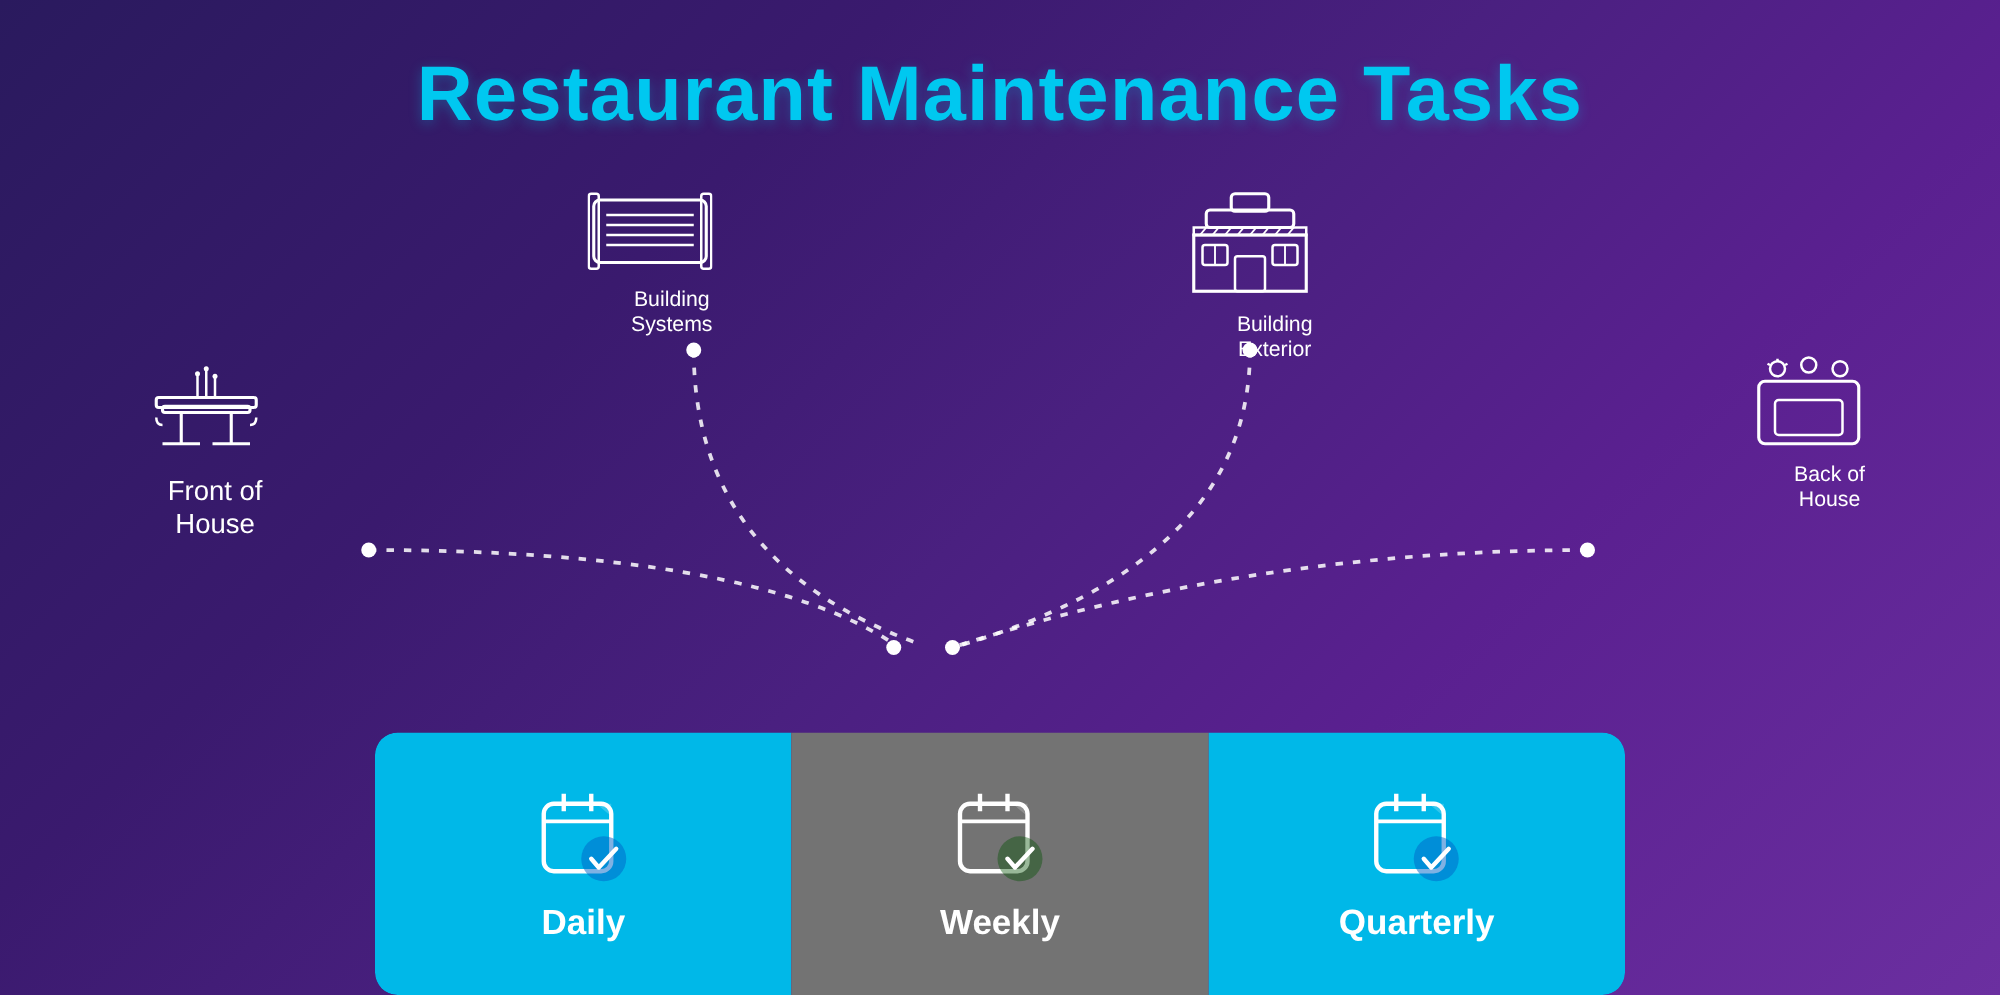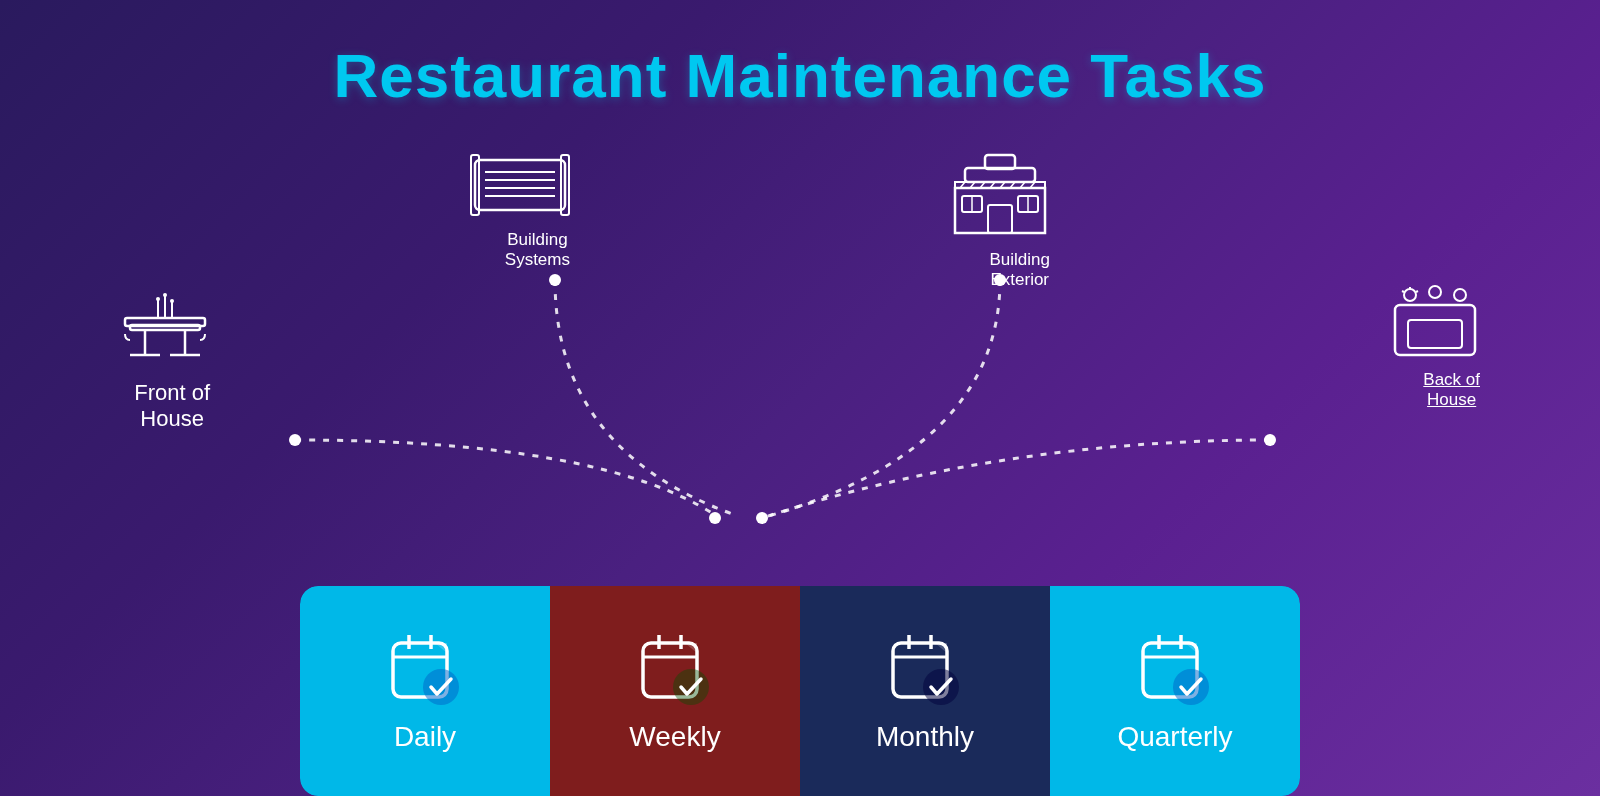--- a/index.html
+++ b/index.html
@@ -46,21 +46,21 @@
       margin-bottom: 10px;
     }
 
     
     .icon-front { left: 120px; top: 140px; }
     
     .icon-systems { left: 470px; top: 0px; }
     
     .icon-exterior { left: 950px; top: 0px; }
     
-    .icon-back { right: 120px; top: 130px; text-decoration: underline; }
+    .icon-back { right: 108px; top: 130px; }
 
     
     .lines-svg {
       position: absolute;
       top: 150px;
       left: 0;
       width: 1600px;
       height: 400px;
       pointer-events: none;
     }
@@ -80,28 +80,28 @@
     .freq-box {
       flex: 1;
       display: flex;
       flex-direction: column;
       align-items: center;
       justify-content: center;
       padding: 20px 10px;
     }
 
     .freq-box.daily { background: #00b8e8; border-radius: 18px 0 0 18px; }
-    .freq-box.weekly { background: #7f1d1d; }
+    .freq-box.weekly { background: #737373; }
     .freq-box.monthly { background: #1a2a5a; }
     .freq-box.quarterly { background: #00b8e8; border-radius: 0 18px 18px 0; }
 
     .freq-label {
       color: white;
       font-size: 28px;
-      font-weight: 400;
+      font-weight: 700;
       margin-top: 8px;
     }
 
     .freq-icon svg {
       width: 80px;
       height: 80px;
     }
   </style>
 </head>
 <body>
@@ -249,34 +249,20 @@
         <line x1="24" y1="6" x2="24" y2="20" stroke="white" stroke-width="3.5"></line>
         <line x1="46" y1="6" x2="46" y2="20" stroke="white" stroke-width="3.5"></line>
         <circle cx="56" cy="58" r="18" fill="rgba(0,80,0,0.4)"></circle>
         <polyline points="46,58 52,65 66,50" stroke="white" stroke-width="3.5" fill="none" stroke-linecap="round" stroke-linejoin="round"></polyline>
         <path d="M 50 14 L 62 14 L 62 24 Z" fill="rgba(255,255,255,0.2)"></path>
       </svg>
     </div>
     <span class="freq-label">Weekly</span>
   </div>
 
-  <div class="freq-box monthly">
-    <div class="freq-icon">
-      <svg width="80" height="80" viewBox="0 0 80 80" fill="none">
-        <rect x="8" y="14" width="54" height="54" rx="8" stroke="white" stroke-width="3.5" fill="none"></rect>
-        <line x1="8" y1="28" x2="62" y2="28" stroke="white" stroke-width="3"></line>
-        <line x1="24" y1="6" x2="24" y2="20" stroke="white" stroke-width="3.5"></line>
-        <line x1="46" y1="6" x2="46" y2="20" stroke="white" stroke-width="3.5"></line>
-        <circle cx="56" cy="58" r="18" fill="rgba(0,0,60,0.5)"></circle>
-        <polyline points="46,58 52,65 66,50" stroke="white" stroke-width="3.5" fill="none" stroke-linecap="round" stroke-linejoin="round"></polyline>
-        <path d="M 50 14 L 62 14 L 62 24 Z" fill="rgba(255,255,255,0.2)"></path>
-      </svg>
-    </div>
-    <span class="freq-label">Monthly</span>
-  </div>
 
   <div class="freq-box quarterly">
     <div class="freq-icon">
       <svg width="80" height="80" viewBox="0 0 80 80" fill="none">
         <rect x="8" y="14" width="54" height="54" rx="8" stroke="white" stroke-width="3.5" fill="none"></rect>
         <line x1="8" y1="28" x2="62" y2="28" stroke="white" stroke-width="3"></line>
         <line x1="24" y1="6" x2="24" y2="20" stroke="white" stroke-width="3.5"></line>
         <line x1="46" y1="6" x2="46" y2="20" stroke="white" stroke-width="3.5"></line>
         <circle cx="56" cy="58" r="18" fill="rgba(0,100,200,0.5)"></circle>
         <polyline points="46,58 52,65 66,50" stroke="white" stroke-width="3.5" fill="none" stroke-linecap="round" stroke-linejoin="round"></polyline>

